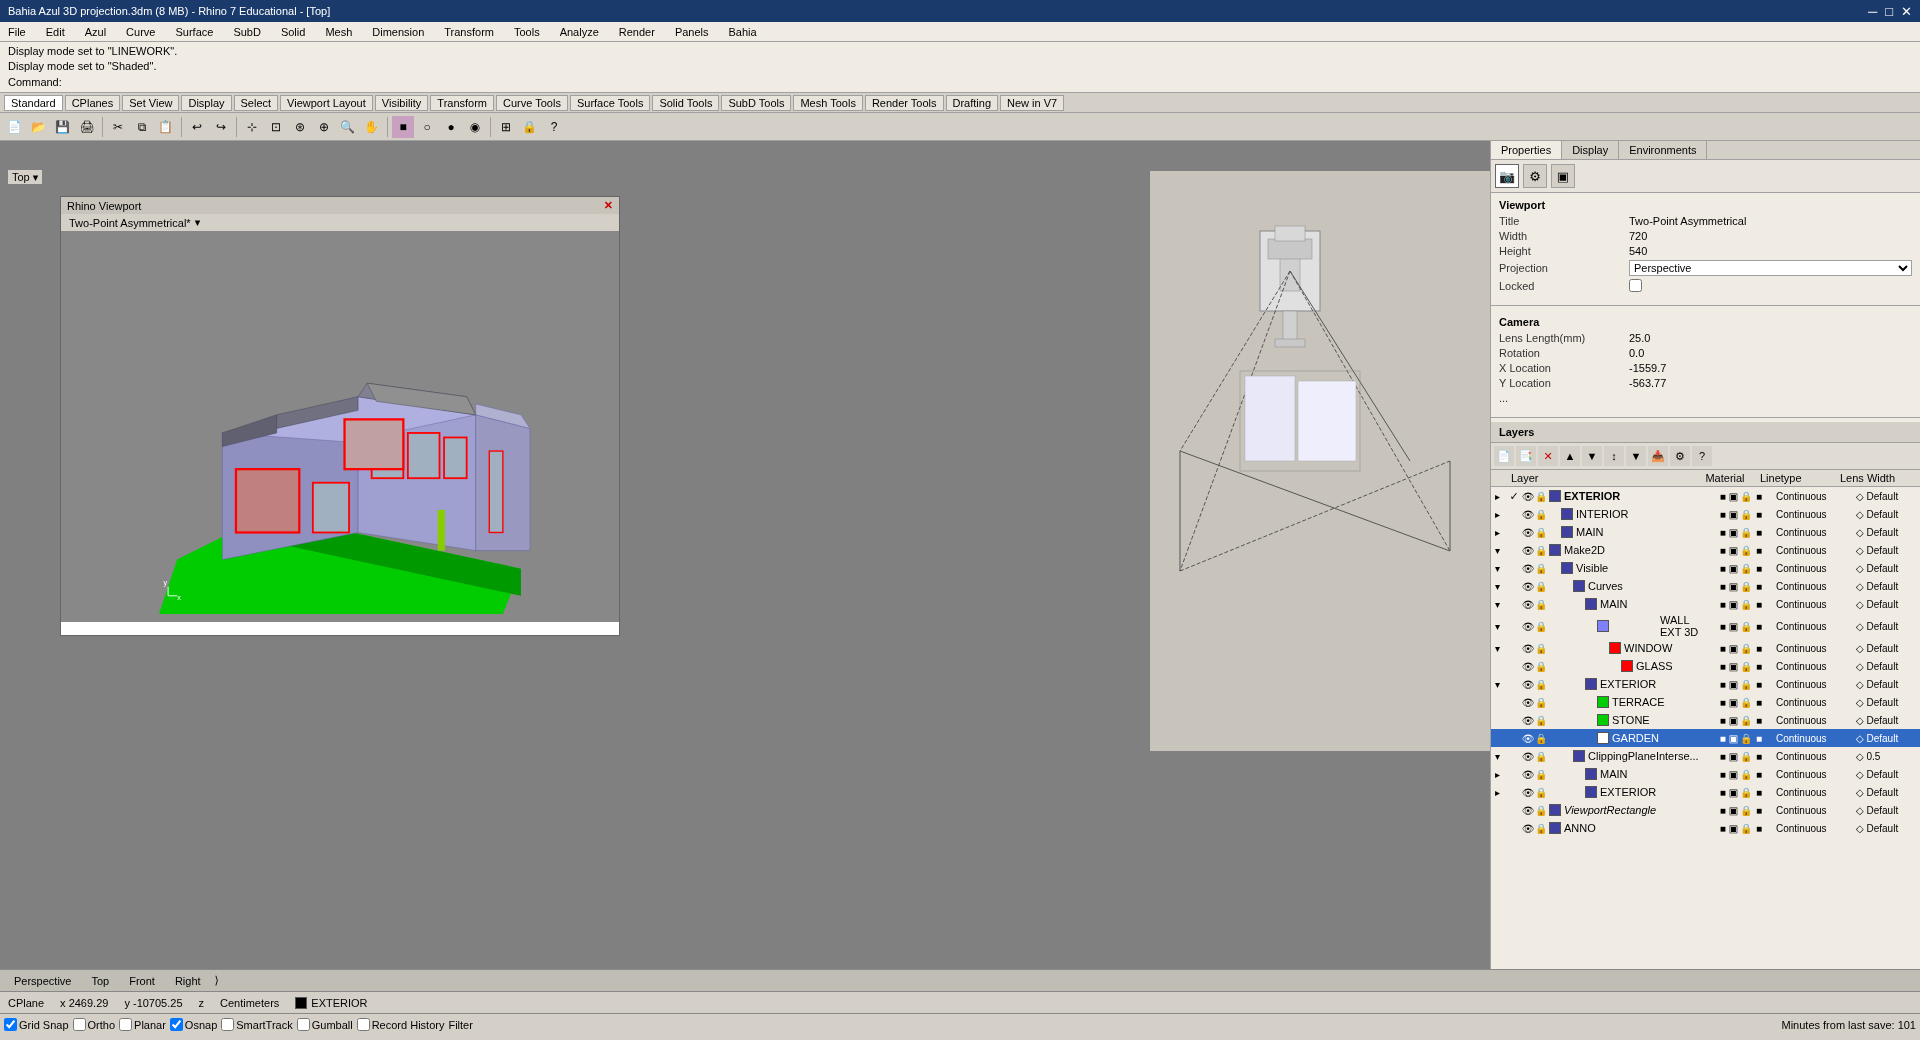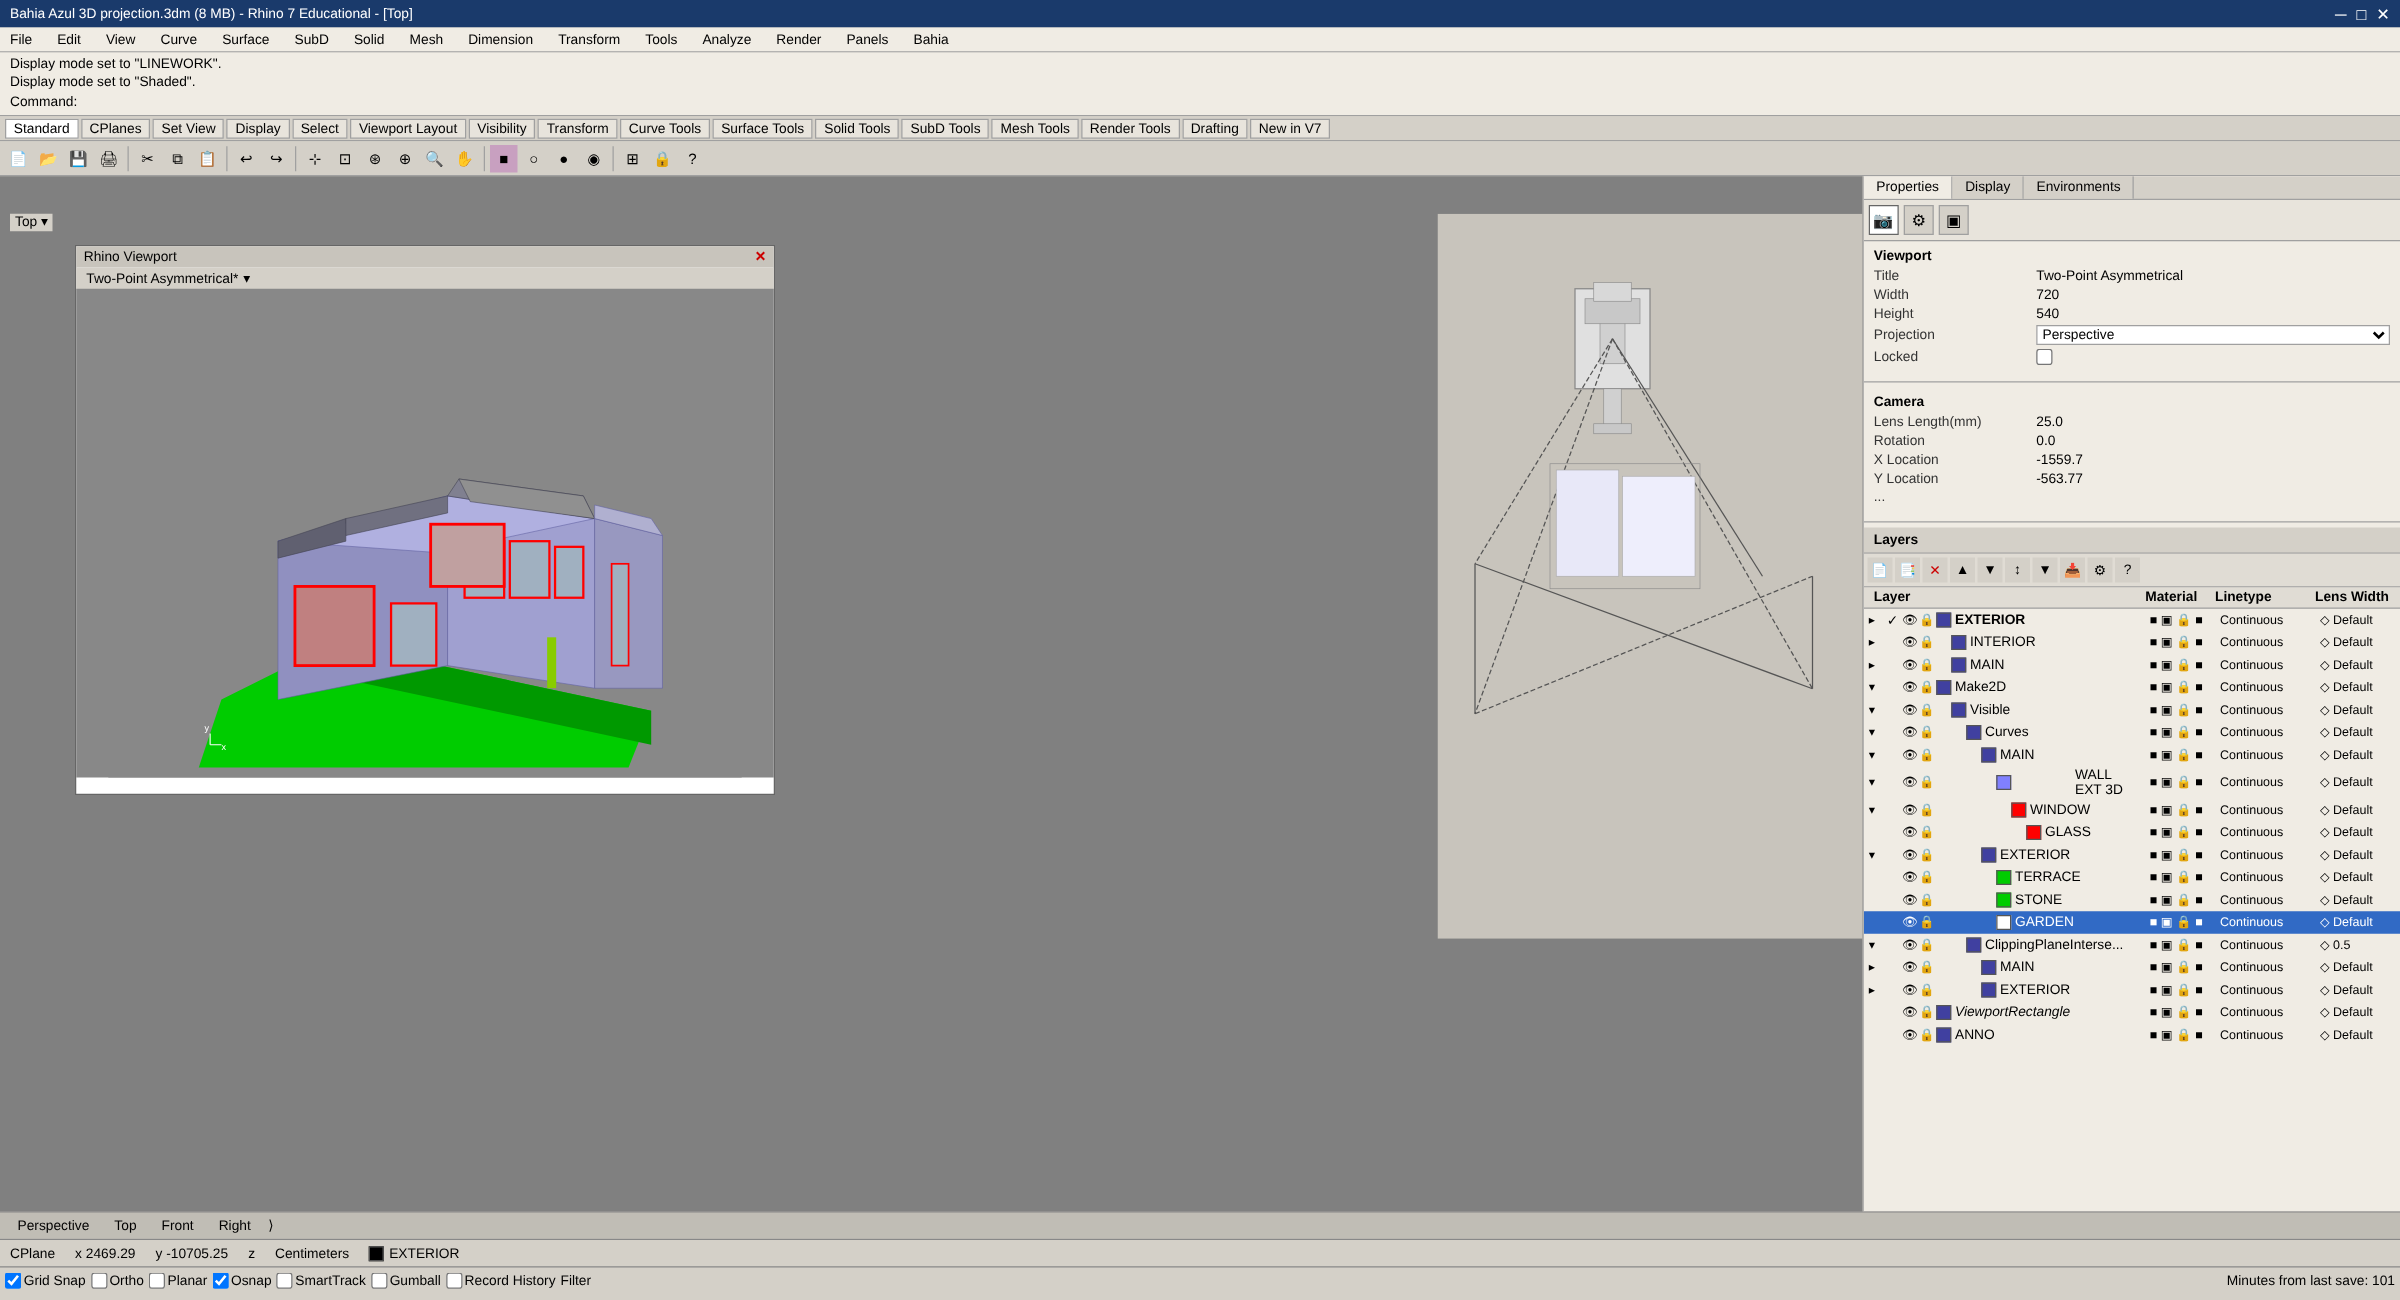--- a/index.html
+++ b/index.html
@@ -96,21 +96,21 @@
   <div class="window-controls">
     <span class="win-btn">─</span>
     <span class="win-btn">□</span>
     <span class="win-btn">✕</span>
   </div>
 </div>
 
 <div id="menu-bar">
   <span class="menu-item">File</span>
   <span class="menu-item">Edit</span>
-  <span class="menu-item">View</span>
+  <span class="menu-item">Azul</span>
   <span class="menu-item">Curve</span>
   <span class="menu-item">Surface</span>
   <span class="menu-item">SubD</span>
   <span class="menu-item">Solid</span>
   <span class="menu-item">Mesh</span>
   <span class="menu-item">Dimension</span>
   <span class="menu-item">Transform</span>
   <span class="menu-item">Tools</span>
   <span class="menu-item">Analyze</span>
   <span class="menu-item">Render</span>
@@ -343,21 +343,21 @@
       <button class="layer-btn" style="color:#c00;">✕</button>
       <button class="layer-btn">▲</button>
       <button class="layer-btn">▼</button>
       <button class="layer-btn">↕</button>
       <button class="layer-btn">▼</button>
       <button class="layer-btn">📥</button>
       <button class="layer-btn">⚙</button>
       <button class="layer-btn">?</button>
     </div>
 
-    <div id="layers-column-header" style="display:flex; align-items:center; padding:2px 8px; background:#e0dcd4; border-bottom:1px solid #a0a0a0; font-size:11px; font-weight:bold;">
+    <div id="layers-column-header" style="display:flex; align-items:center; padding:2px 20px; background:#e0dcd4; border-bottom:1px solid #a0a0a0; font-size:11px; font-weight:normal;">
       <div class="col-layer" style="flex:1; min-width:120px;">Layer</div>
       <div class="col-mat" style="width:70px; text-align:center;">Material</div>
       <div class="col-linetype" style="width:80px;">Linetype</div>
       <div class="col-print" style="width:60px;">Lens Width</div>
     </div>
 
     <div id="layers-list" style="overflow-y:auto; flex:1; font-size:11px;">
 
       <div class="layer-row" style="display:flex; align-items:center; padding:1px 4px; min-height:18px;">
         <span style="width:12px; font-size:10px;">▸</span>

